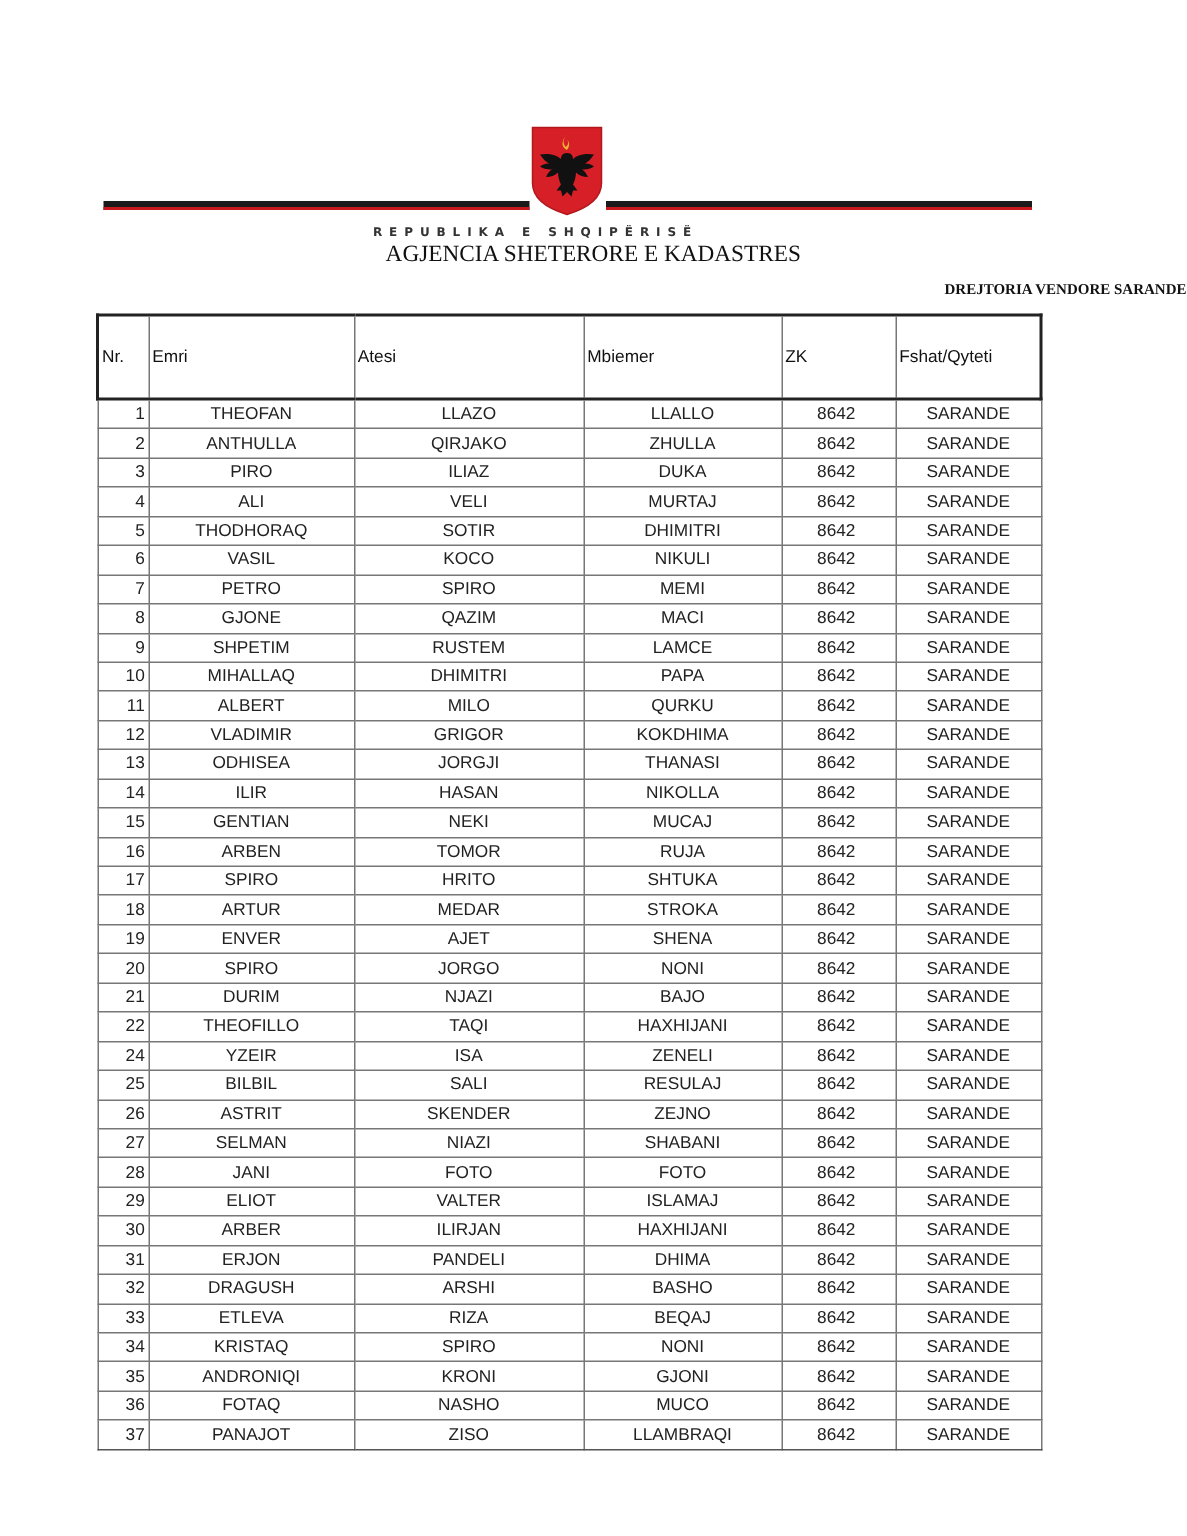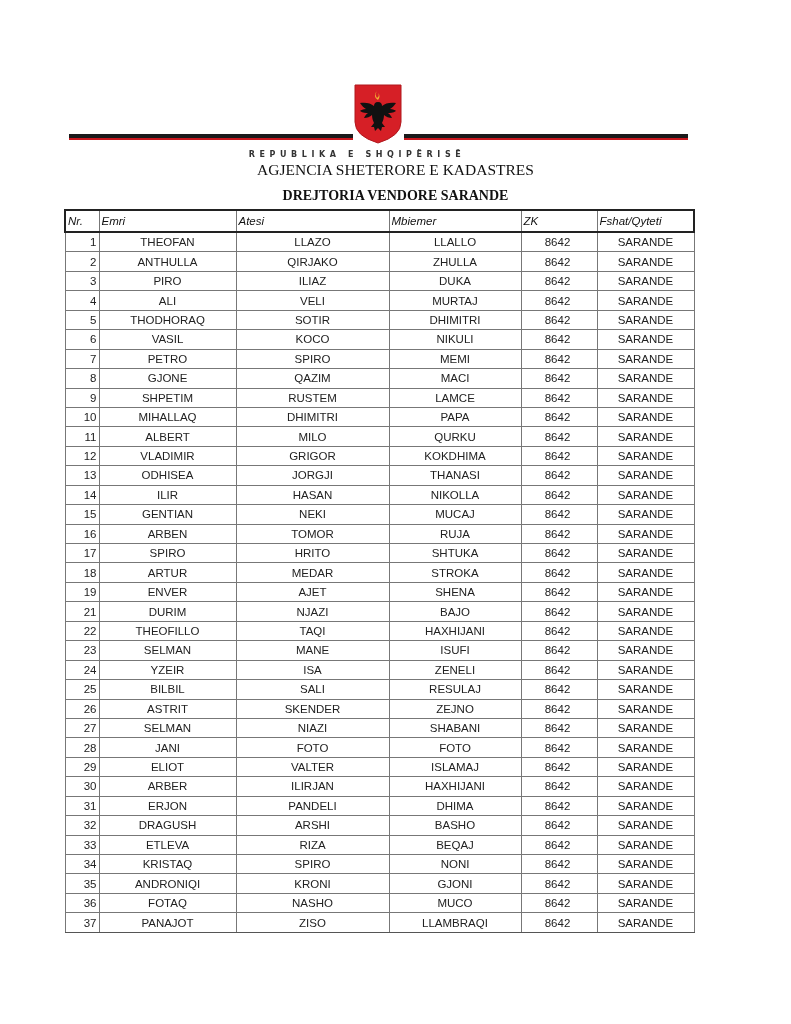--- a/index.html
+++ b/index.html
@@ -2,23 +2,23 @@
 <html><head>
   <meta charset="utf-8">
   <style>
     html, body { margin: 0; padding: 0; background: #ffffff; }
     body { width: 791px; height: 1024px; position: relative; overflow: hidden; font-family: "Liberation Sans", sans-serif; color: #111; }
     .emblem { position: absolute; left: 354px; top: 84px; width: 48px; height: 60px; }
     .rule-left { position: absolute; left: 69px; top: 134px; width: 284px; height: 4px; background: #1a1a1a; border-bottom: 2px solid #c8181e; }
     .rule-right { position: absolute; left: 404px; top: 134px; width: 284px; height: 4px; background: #1a1a1a; border-bottom: 2px solid #c8181e; }
     .republika { position: absolute; left: 0; width: 714px; top: 150px; text-align: center; font-family: "DejaVu Sans", sans-serif; font-weight: bold; font-size: 8px; letter-spacing: 4.6px; color: #333; }
     .agency { position: absolute; left: 0; width: 791px; top: 161px; text-align: center; font-family: "Liberation Serif", serif; font-weight: normal; font-size: 15.5px; color: #111; }
-    .directorate { position: absolute; left: 0; width: 791px; top: 188px; text-align: center; font-family: "Liberation Serif", serif; font-weight: bold; font-size: 14px; color: #111; }
+    .directorate { position: absolute; left: 0; width: 791px; top: 188px; text-align: right; font-family: "Liberation Serif", serif; font-weight: bold; font-size: 10px; color: #111; }
     table { position: absolute; left: 64px; top: 209px; border-collapse: collapse; font-family: "Liberation Sans", sans-serif; font-size: 11.5px; table-layout: fixed; }
-    th { height: 20px; text-align: left; font-weight: normal; padding: 0 2px; border-top: 2px solid #222; border-bottom: 2px solid #222; border-left: 1px solid #777; border-right: 1px solid #777; font-size: 11.5px; color: #111; font-style: italic; }
+    th { height: 20px; text-align: left; font-weight: normal; padding: 17px 2px; border-top: 2px solid #222; border-bottom: 2px solid #222; border-left: 1px solid #777; border-right: 1px solid #777; font-size: 11.5px; color: #111; }
     th.first { border-left: 2px solid #222; }
     th.last { border-right: 2px solid #222; margin-top: 40px; }
     td { height: 18.45px; padding: 0 3px; border: 1px solid #777; text-align: center; color: #222; white-space: nowrap; }
     td.nr { text-align: right; padding-right: 2px; }
     td.zk { padding-left: 0; }
     tr:last-child td { border-bottom: 1px solid #555; }
   </style>
 </head>
 <body>
 
@@ -200,44 +200,44 @@
       </tr>
       <tr>
         <td class="nr">19</td>
         <td>ENVER</td>
         <td>AJET</td>
         <td>SHENA</td>
         <td class="zk">8642</td>
         <td>SARANDE</td>
       </tr>
       <tr>
+        <td class="nr">20</td>
+        <td>SPIRO</td>
+        <td>JORGO</td>
+        <td>NONI</td>
+        <td class="zk">8642</td>
+        <td>SARANDE</td>
+      </tr>
+      <tr>
         <td class="nr">21</td>
         <td>DURIM</td>
         <td>NJAZI</td>
         <td>BAJO</td>
         <td class="zk">8642</td>
         <td>SARANDE</td>
       </tr>
       <tr>
         <td class="nr">22</td>
         <td>THEOFILLO</td>
         <td>TAQI</td>
         <td>HAXHIJANI</td>
         <td class="zk">8642</td>
         <td>SARANDE</td>
       </tr>
       <tr>
-        <td class="nr">23</td>
-        <td>SELMAN</td>
-        <td>MANE</td>
-        <td>ISUFI</td>
-        <td class="zk">8642</td>
-        <td>SARANDE</td>
-      </tr>
-      <tr>
         <td class="nr">24</td>
         <td>YZEIR</td>
         <td>ISA</td>
         <td>ZENELI</td>
         <td class="zk">8642</td>
         <td>SARANDE</td>
       </tr>
       <tr>
         <td class="nr">25</td>
         <td>BILBIL</td>

